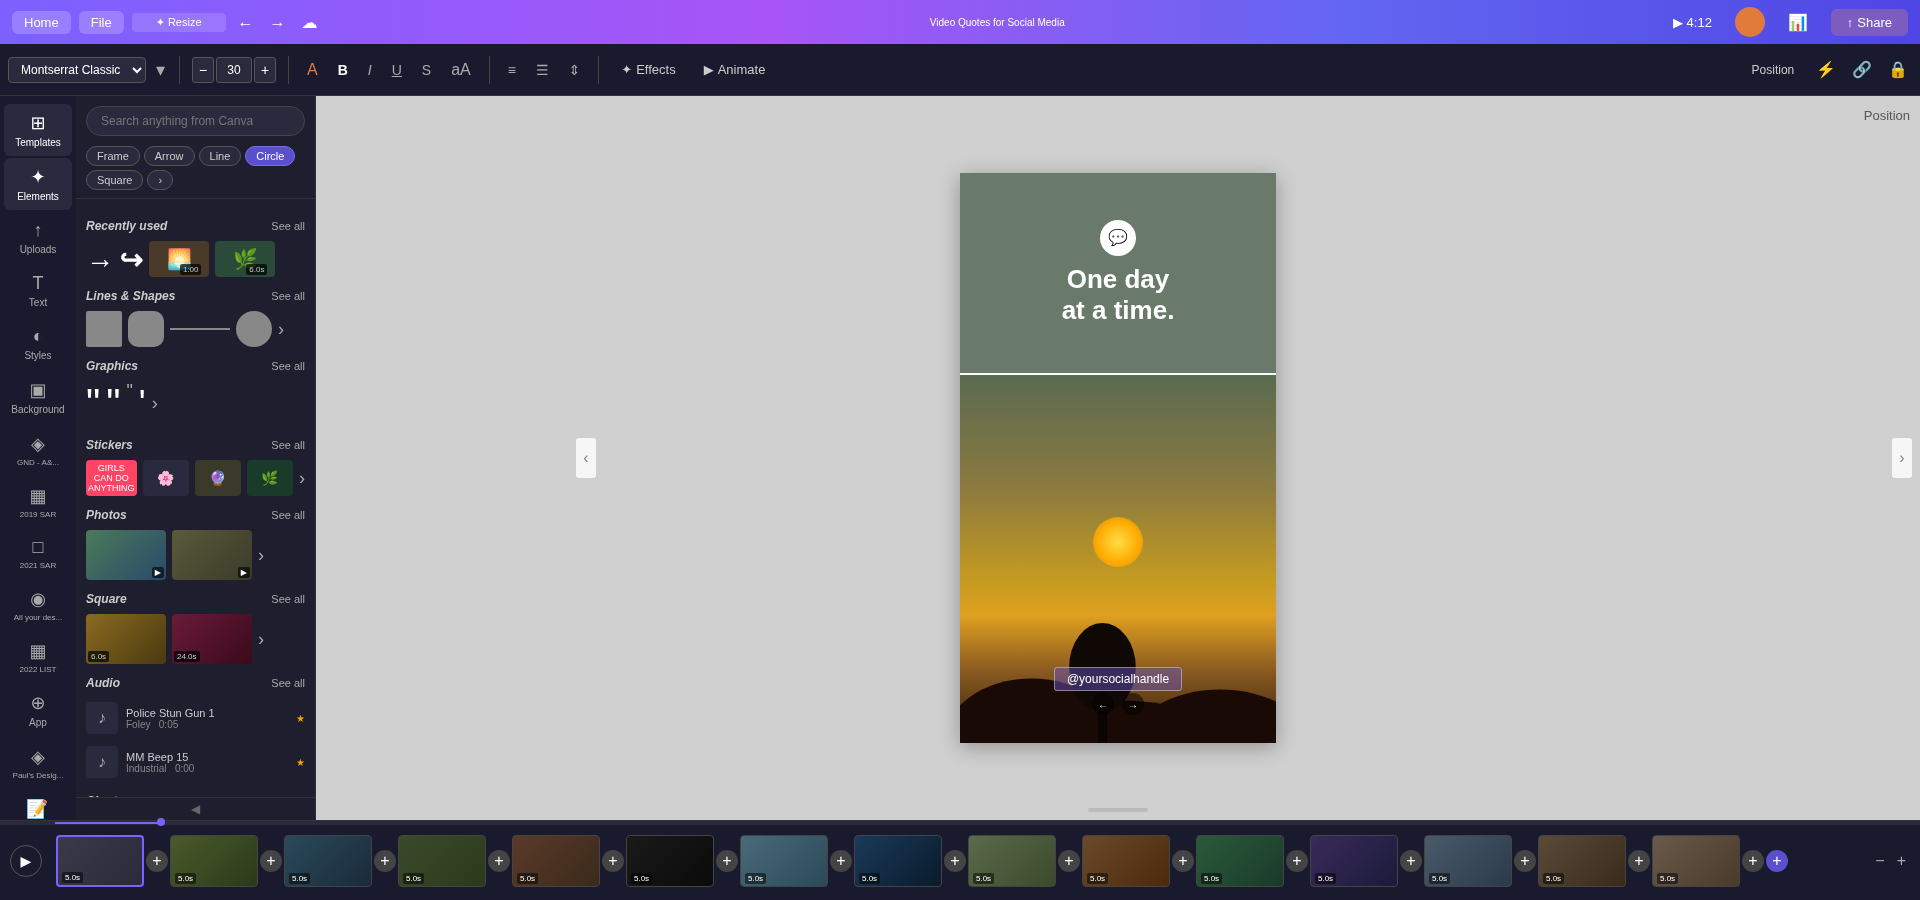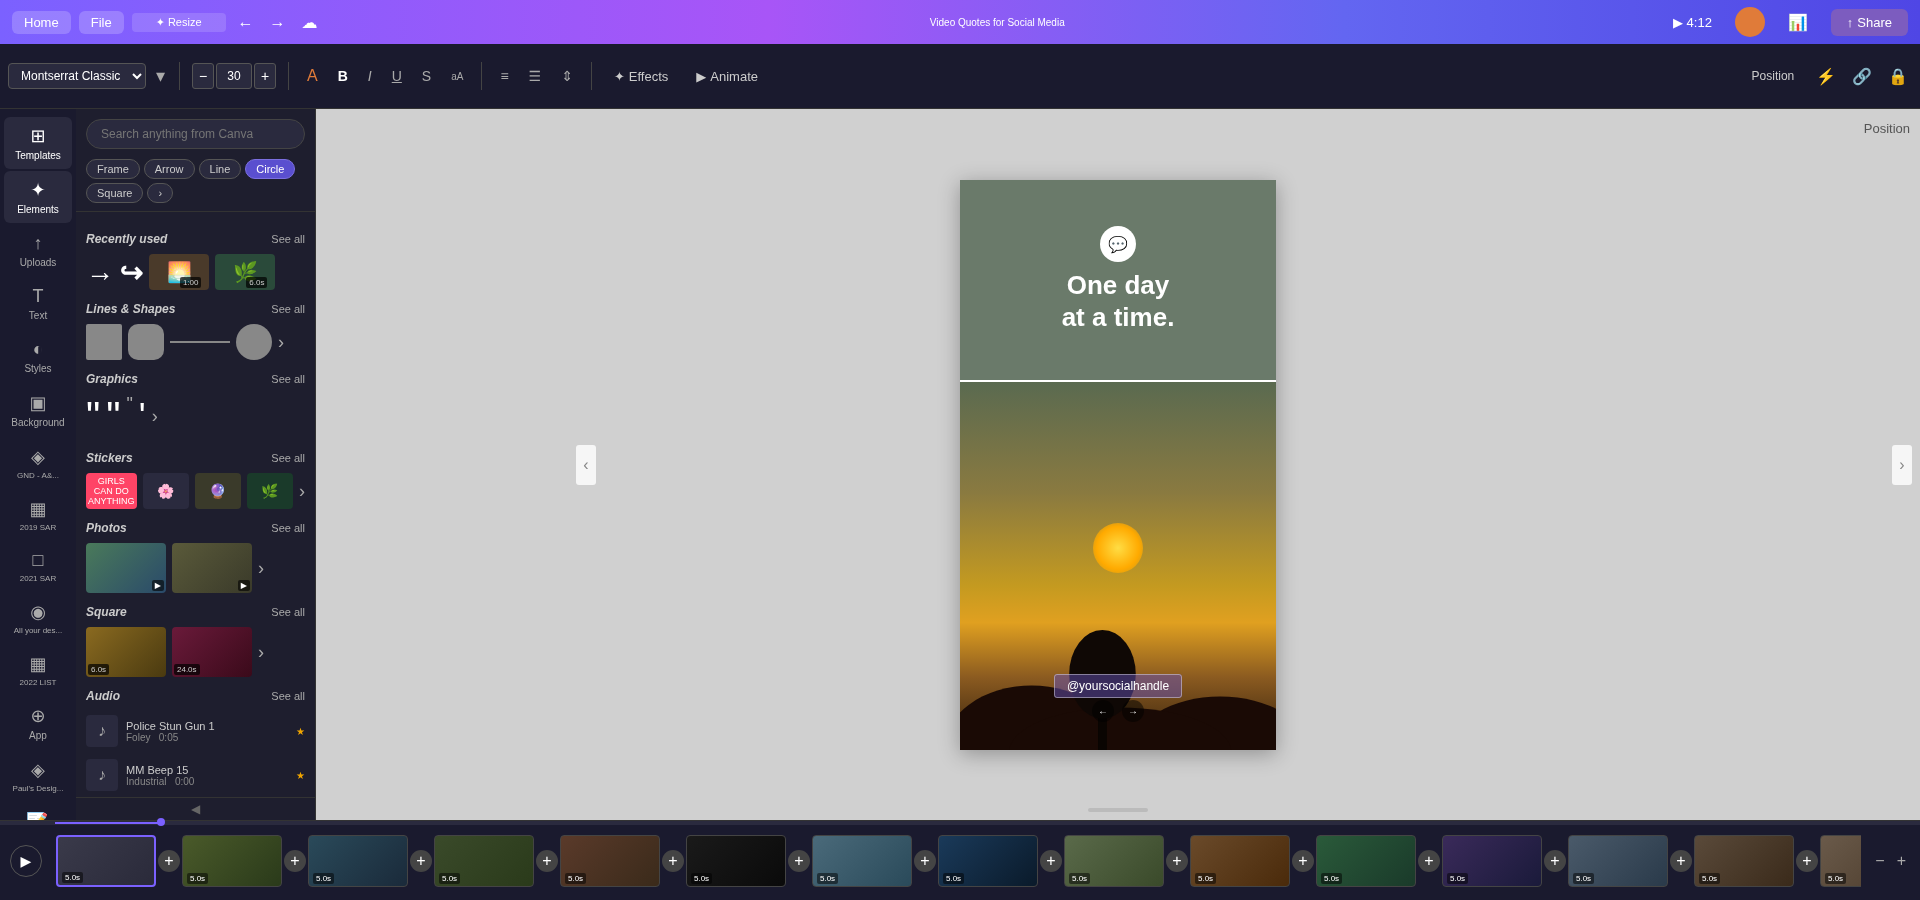--- a/index.html
+++ b/index.html
@@ -48,21 +48,21 @@
       background: #7c5cbf;
       border: none; color: white;
       padding: 6px 16px; border-radius: 6px;
       font-size: 13px; cursor: pointer;
       display: flex; align-items: center; gap: 4px;
     }
     .timer { color: white; font-size: 13px; }
 
     
     .second-bar {
-      height: 65px;
+      height: 52px;
       background: #1a1a2e;
       display: flex;
       align-items: center;
       padding: 0 8px;
       gap: 8px;
       flex-shrink: 0;
       border-bottom: 1px solid #333;
     }
     .font-select {
       background: #2a2a3e;
@@ -416,21 +416,21 @@
       display: flex;
       align-items: center;
       gap: 2px;
       padding: 4px 0;
     }
     .timeline-scroll::-webkit-scrollbar { height: 4px; }
     .timeline-scroll::-webkit-scrollbar-track { background: #1a1a2e; }
     .timeline-scroll::-webkit-scrollbar-thumb { background: #444; border-radius: 2px; }
     .timeline-clip {
       flex-shrink: 0;
-      width: 100px; height: 52px;
+      width: 88px; height: 52px;
       background: #333;
       border-radius: 4px;
       position: relative;
       cursor: pointer;
       overflow: hidden;
       border: 1px solid #444;
     }
     .timeline-clip.active {
       border: 2px solid #7b61ff;
     }
@@ -496,21 +496,21 @@
     <button class="font-size-btn">−</button>
     <input class="font-size-val" type="text" value="30" style="">
     <button class="font-size-btn">+</button>
   </div>
   <span style="color:#555;width:1px;height:28px;background:#444;display:inline-block;margin:0 4px;"></span>
   <button class="format-btn" style="color:#e07b39;font-size:16px;">A</button>
   <button class="format-btn bold">B</button>
   <button class="format-btn italic">I</button>
   <button class="format-btn underline">U</button>
   <button class="format-btn">S</button>
-  <button class="format-btn" style="font-size:10px;">aA</button>
+  <button class="format-btn" style="font-size:16px;">aA</button>
   <span style="color:#555;width:1px;height:28px;background:#444;display:inline-block;margin:0 4px;"></span>
   <button class="format-btn">≡</button>
   <button class="format-btn">☰</button>
   <button class="format-btn">⇕</button>
   <span style="color:#555;width:1px;height:28px;background:#444;display:inline-block;margin:0 4px;"></span>
   <button class="effects-btn">
     <span>✦</span>
     <span>Effects</span>
   </button>
   <button class="animate-btn">

